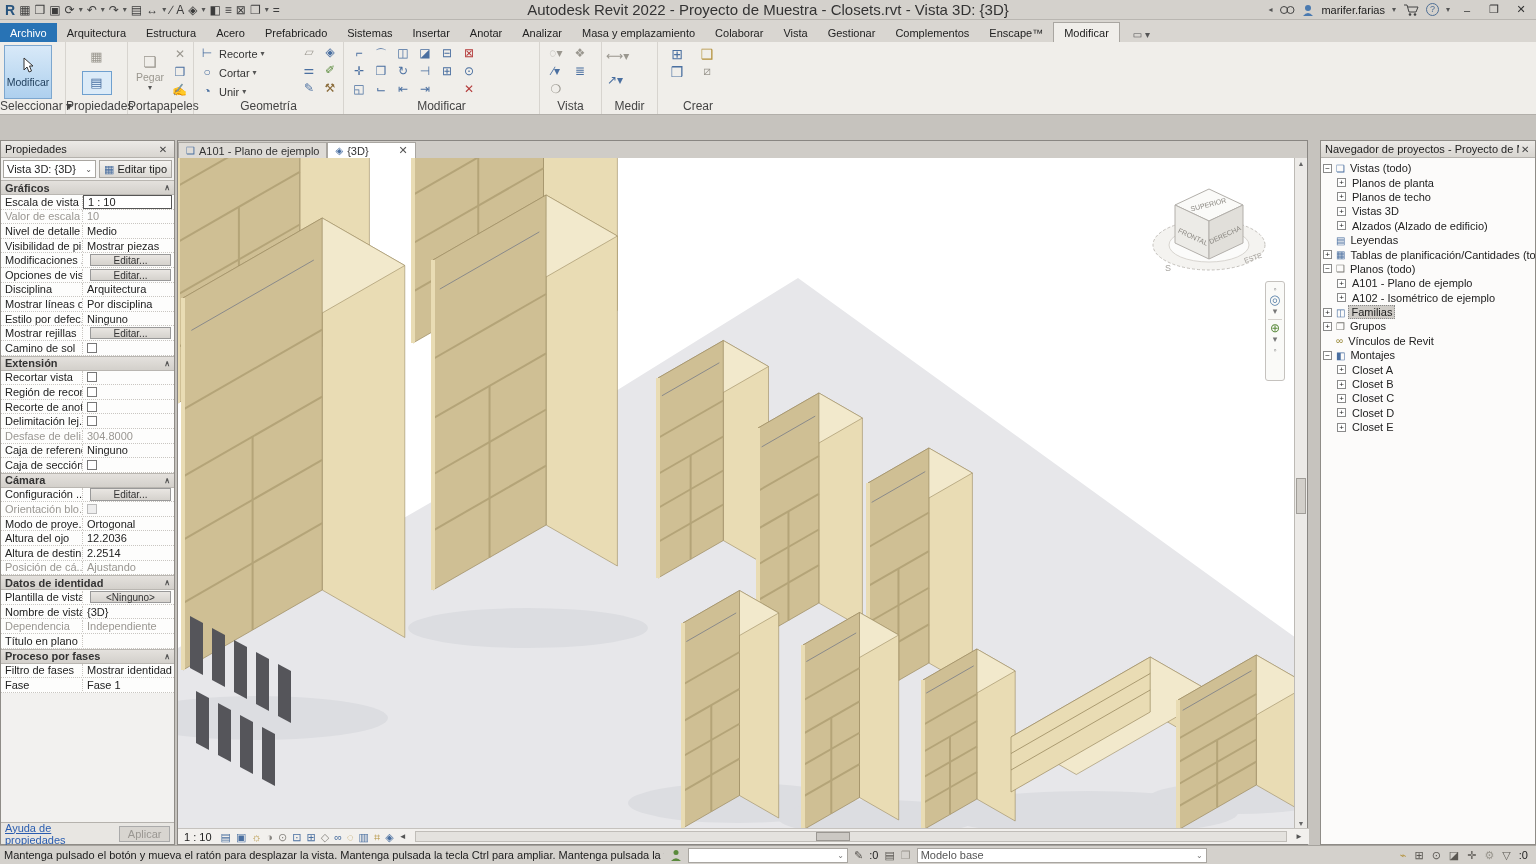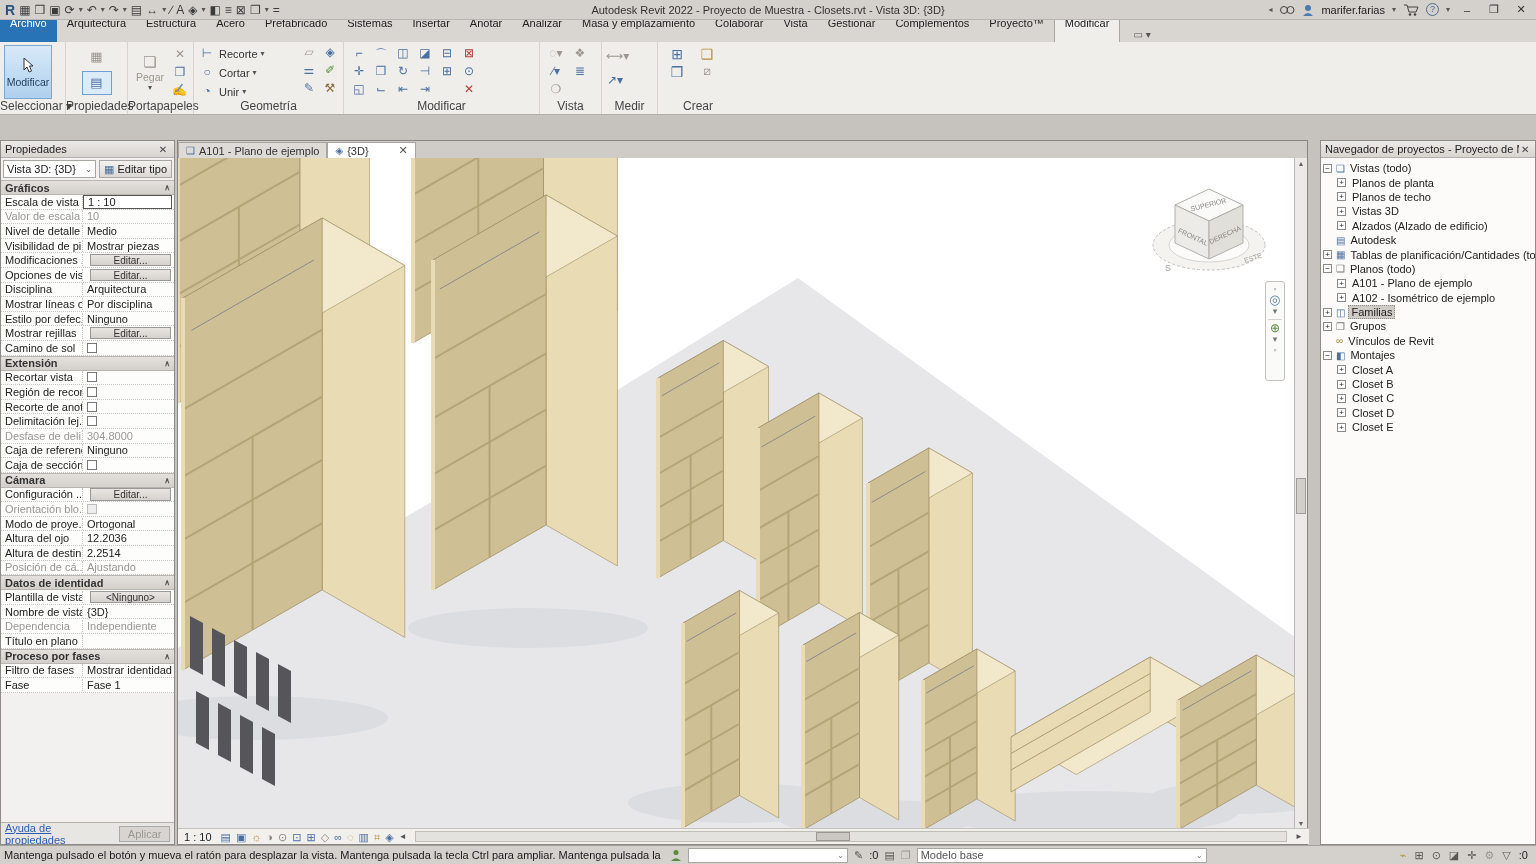--- a/index.html
+++ b/index.html
@@ -5,28 +5,28 @@
 *{margin:0;padding:0;box-sizing:border-box}
 html,body{width:1536px;height:864px;overflow:hidden}
 body{font-family:"Liberation Sans",sans-serif;font-size:11px;color:#222;background:#c6c3be;position:relative}
 
 
 .titlebar{position:absolute;top:0;left:0;width:1536px;height:20px;background:#d4d1cc;border-bottom:1px solid #b9b6b1;display:flex;align-items:center;z-index:30}
 .qat{display:flex;align-items:center;gap:4px;padding-left:5px;z-index:2}
 .ic{font-size:12px;line-height:18px;color:#3c3c3c}
 .logo{font-weight:bold;font-size:14px;color:#28547e}
 .caret{font-size:8px;color:#555}
-.tb-title{position:absolute;left:0;right:0;text-align:center;font-size:11px;color:#333}
+.tb-title{position:absolute;left:0;right:0;text-align:center;font-size:15px;color:#333}
 .userarea{margin-left:auto;display:flex;align-items:center;gap:7px;padding-right:5px;z-index:2}
 .helpcirc{width:13px;height:13px;border:1px solid #4f6f95;border-radius:50%;color:#4f6f95;font-size:9px;text-align:center;line-height:11px}
 .winbtn{width:20px;text-align:center;font-size:11px;color:#333}
 
 
 .tabstrip{position:absolute;top:20px;left:0;width:1536px;height:22px;background:#d9d6d1;display:flex;align-items:flex-end;z-index:29}
-.tab{padding:4px 10px 13px;color:#222;white-space:nowrap}
+.tab{padding:4px 10px 3px;color:#222;white-space:nowrap}
 .tab.archivo{background:#2873b5;color:#fff}
 .tab.active{background:#f0eeea;border:1px solid #a9a6a1;border-bottom:none}
 .ribswitch{margin-left:8px;padding:2px 5px;color:#555;font-size:10px}
 
 
 .ribbon{position:absolute;top:42px;left:0;width:1536px;height:73px;background:#f0eeea;border-bottom:1px solid #b2afaa;display:flex;z-index:28}
 .panel{position:relative;height:100%;border-right:1px solid #d7d4cf;padding:3px 4px 14px;display:flex;gap:3px}
 .plabel{position:absolute;bottom:1px;left:0;right:0;text-align:center;color:#444;font-size:12px;white-space:nowrap}
 .bigbtn{width:48px;height:54px;background:linear-gradient(#d8e9f8,#aed0ee);border:1px solid #7da7cf;display:flex;flex-direction:column;align-items:center;justify-content:center;gap:2px;font-size:10.5px;color:#1d3c5a}
 .stack{display:flex;flex-direction:column;justify-content:flex-start;gap:2px}
@@ -177,21 +177,21 @@
   <span class="tab">Prefabricado</span>
   <span class="tab">Sistemas</span>
   <span class="tab">Insertar</span>
   <span class="tab">Anotar</span>
   <span class="tab">Analizar</span>
   <span class="tab">Masa y emplazamiento</span>
   <span class="tab">Colaborar</span>
   <span class="tab">Vista</span>
   <span class="tab">Gestionar</span>
   <span class="tab">Complementos</span>
-  <span class="tab">Proyecto™</span>
+  <span class="tab">Enscape™</span>
   <span class="tab active">Modificar</span>
   <span class="ribswitch">▭ ▾</span>
 </div>
 
 <div class="ribbon">
   <div class="panel" style="width:66px">
     <div class="bigbtn">
       <svg width="15" height="17">
           <path d="M3 1 L3 13 L6 10 L8 15 L10.5 14 L8.5 9 L12 9 Z" fill="#fff" stroke="#333"></path>
         </svg>
@@ -712,21 +712,21 @@
     <div class="trow" style="padding-left:14px">
         <span class="exp plus"></span>
         <span class="tlabel">Vistas 3D</span>
       </div>
     <div class="trow" style="padding-left:14px">
         <span class="exp plus"></span>
         <span class="tlabel">Alzados (Alzado de edificio)</span>
       </div>
     <div class="trow" style="padding-left:13px">
         <span class="tico" style="color:#4a6fa0">▤</span>
-        <span class="tlabel">Autodesk</span>
+        <span class="tlabel">Leyendas</span>
       </div>
     <div class="trow">
         <span class="exp plus"></span>
         <span class="tico" style="color:#4a6fa0">▦</span>
         <span class="tlabel">Tablas de planificación/Cantidades (todo)</span>
       </div>
     <div class="trow">
         <span class="exp minus"></span>
         <span class="tico" style="color:#7a7a74">❑</span>
         <span class="tlabel">Planos (todo)</span>

